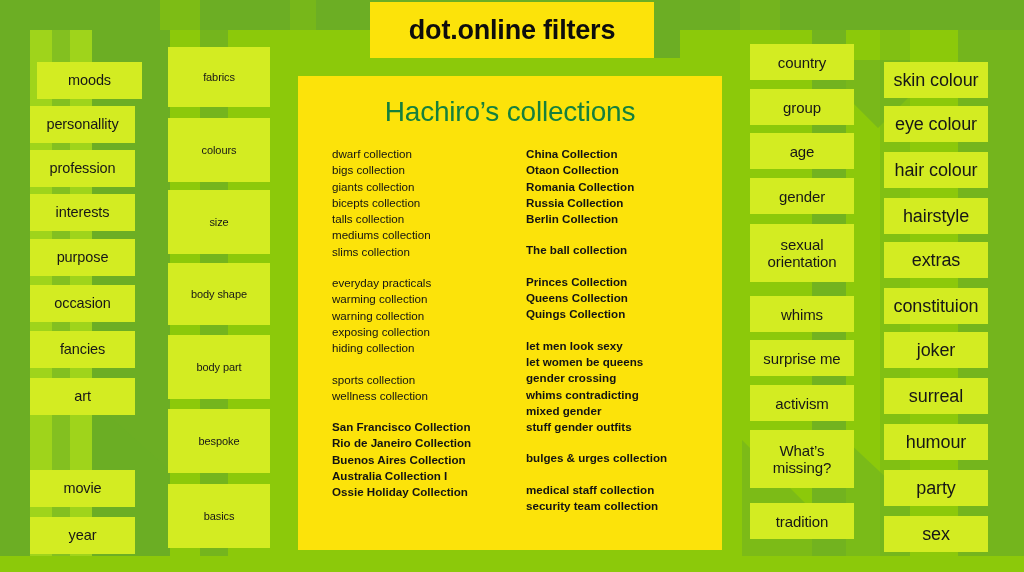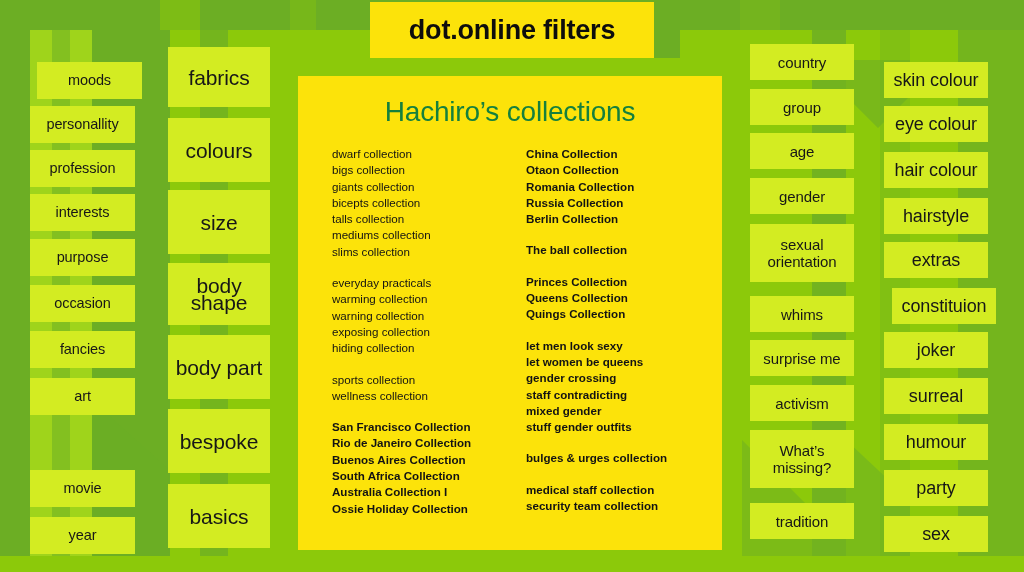--- a/index.html
+++ b/index.html
@@ -80,21 +80,21 @@
     color: #171717;
     display: flex;
     align-items: center;
     justify-content: center;
     text-align: center;
     font-size: 14.5px;
     line-height: 17px;
     letter-spacing: -0.1px;
   }
   .btn.c1 { left: 0; width: 105px; }
-  .btn.c2 { left: 0; width: 102px; font-size: 21px; }
+  .btn.c2 { left: 0; width: 102px; font-size: 11px; }
   .btn.c3 { left: 0; width: 104px; font-size: 15px; }
   .btn.c4 { left: 0; width: 104px; font-size: 18px; }
 </style>
 </head>
 <body>
 
 <div class="stage">
 
   <div class="bg-base"></div>
   <div class="bg-topband"></div>
@@ -160,21 +160,20 @@
           <div>hiding collection</div>
         </div>
         <div class="grp">
           <div>sports collection</div>
           <div>wellness collection</div>
         </div>
         <div class="grp" style="font-weight:bold;">
           <div>San Francisco Collection</div>
           <div>Rio de Janeiro Collection</div>
           <div>Buenos Aires Collection</div>
-          <div>South Africa Collection</div>
           <div>Australia Collection I</div>
           <div>Ossie Holiday Collection</div>
         </div>
       </div>
 
       <div class="panel-col right">
         <div class="grp">
           <div>China Collection</div>
           <div>Otaon Collection</div>
           <div>Romania Collection</div>
@@ -186,21 +185,21 @@
         </div>
         <div class="grp">
           <div>Princes Collection</div>
           <div>Queens Collection</div>
           <div>Quings Collection</div>
         </div>
         <div class="grp">
           <div>let men look sexy</div>
           <div>let women be queens</div>
           <div>gender crossing</div>
-          <div>staff contradicting</div>
+          <div>whims contradicting</div>
           <div>mixed gender</div>
           <div>stuff gender outfits</div>
         </div>
         <div class="grp">
           <div>bulges &amp; urges collection</div>
         </div>
         <div class="grp">
           <div>medical staff collection</div>
           <div>security team collection</div>
         </div>
@@ -243,21 +242,21 @@
     <div class="btn c3" style="top:430px;height:58px;">What’s missing?</div>
     <div class="btn c3" style="top:503px;height:36px;">tradition</div>
   </div>
 
   <div class="col" style="left:884px;top:0;width:104px;height:572px;">
     <div class="btn c4" style="top:62px;height:36px;">skin colour</div>
     <div class="btn c4" style="top:106px;height:36px;">eye colour</div>
     <div class="btn c4" style="top:152px;height:36px;">hair colour</div>
     <div class="btn c4" style="top:198px;height:36px;">hairstyle</div>
     <div class="btn c4" style="top:242px;height:36px;">extras</div>
-    <div class="btn c4" style="top:288px;height:36px;margin-left:8px;">constituion</div>
+    <div class="btn c4" style="top:288px;height:36px;">constituion</div>
     <div class="btn c4" style="top:332px;height:36px;">joker</div>
     <div class="btn c4" style="top:378px;height:36px;">surreal</div>
     <div class="btn c4" style="top:424px;height:36px;">humour</div>
     <div class="btn c4" style="top:470px;height:36px;">party</div>
     <div class="btn c4" style="top:516px;height:36px;">sex</div>
   </div>
 
 </div>
 
 </body></html>

